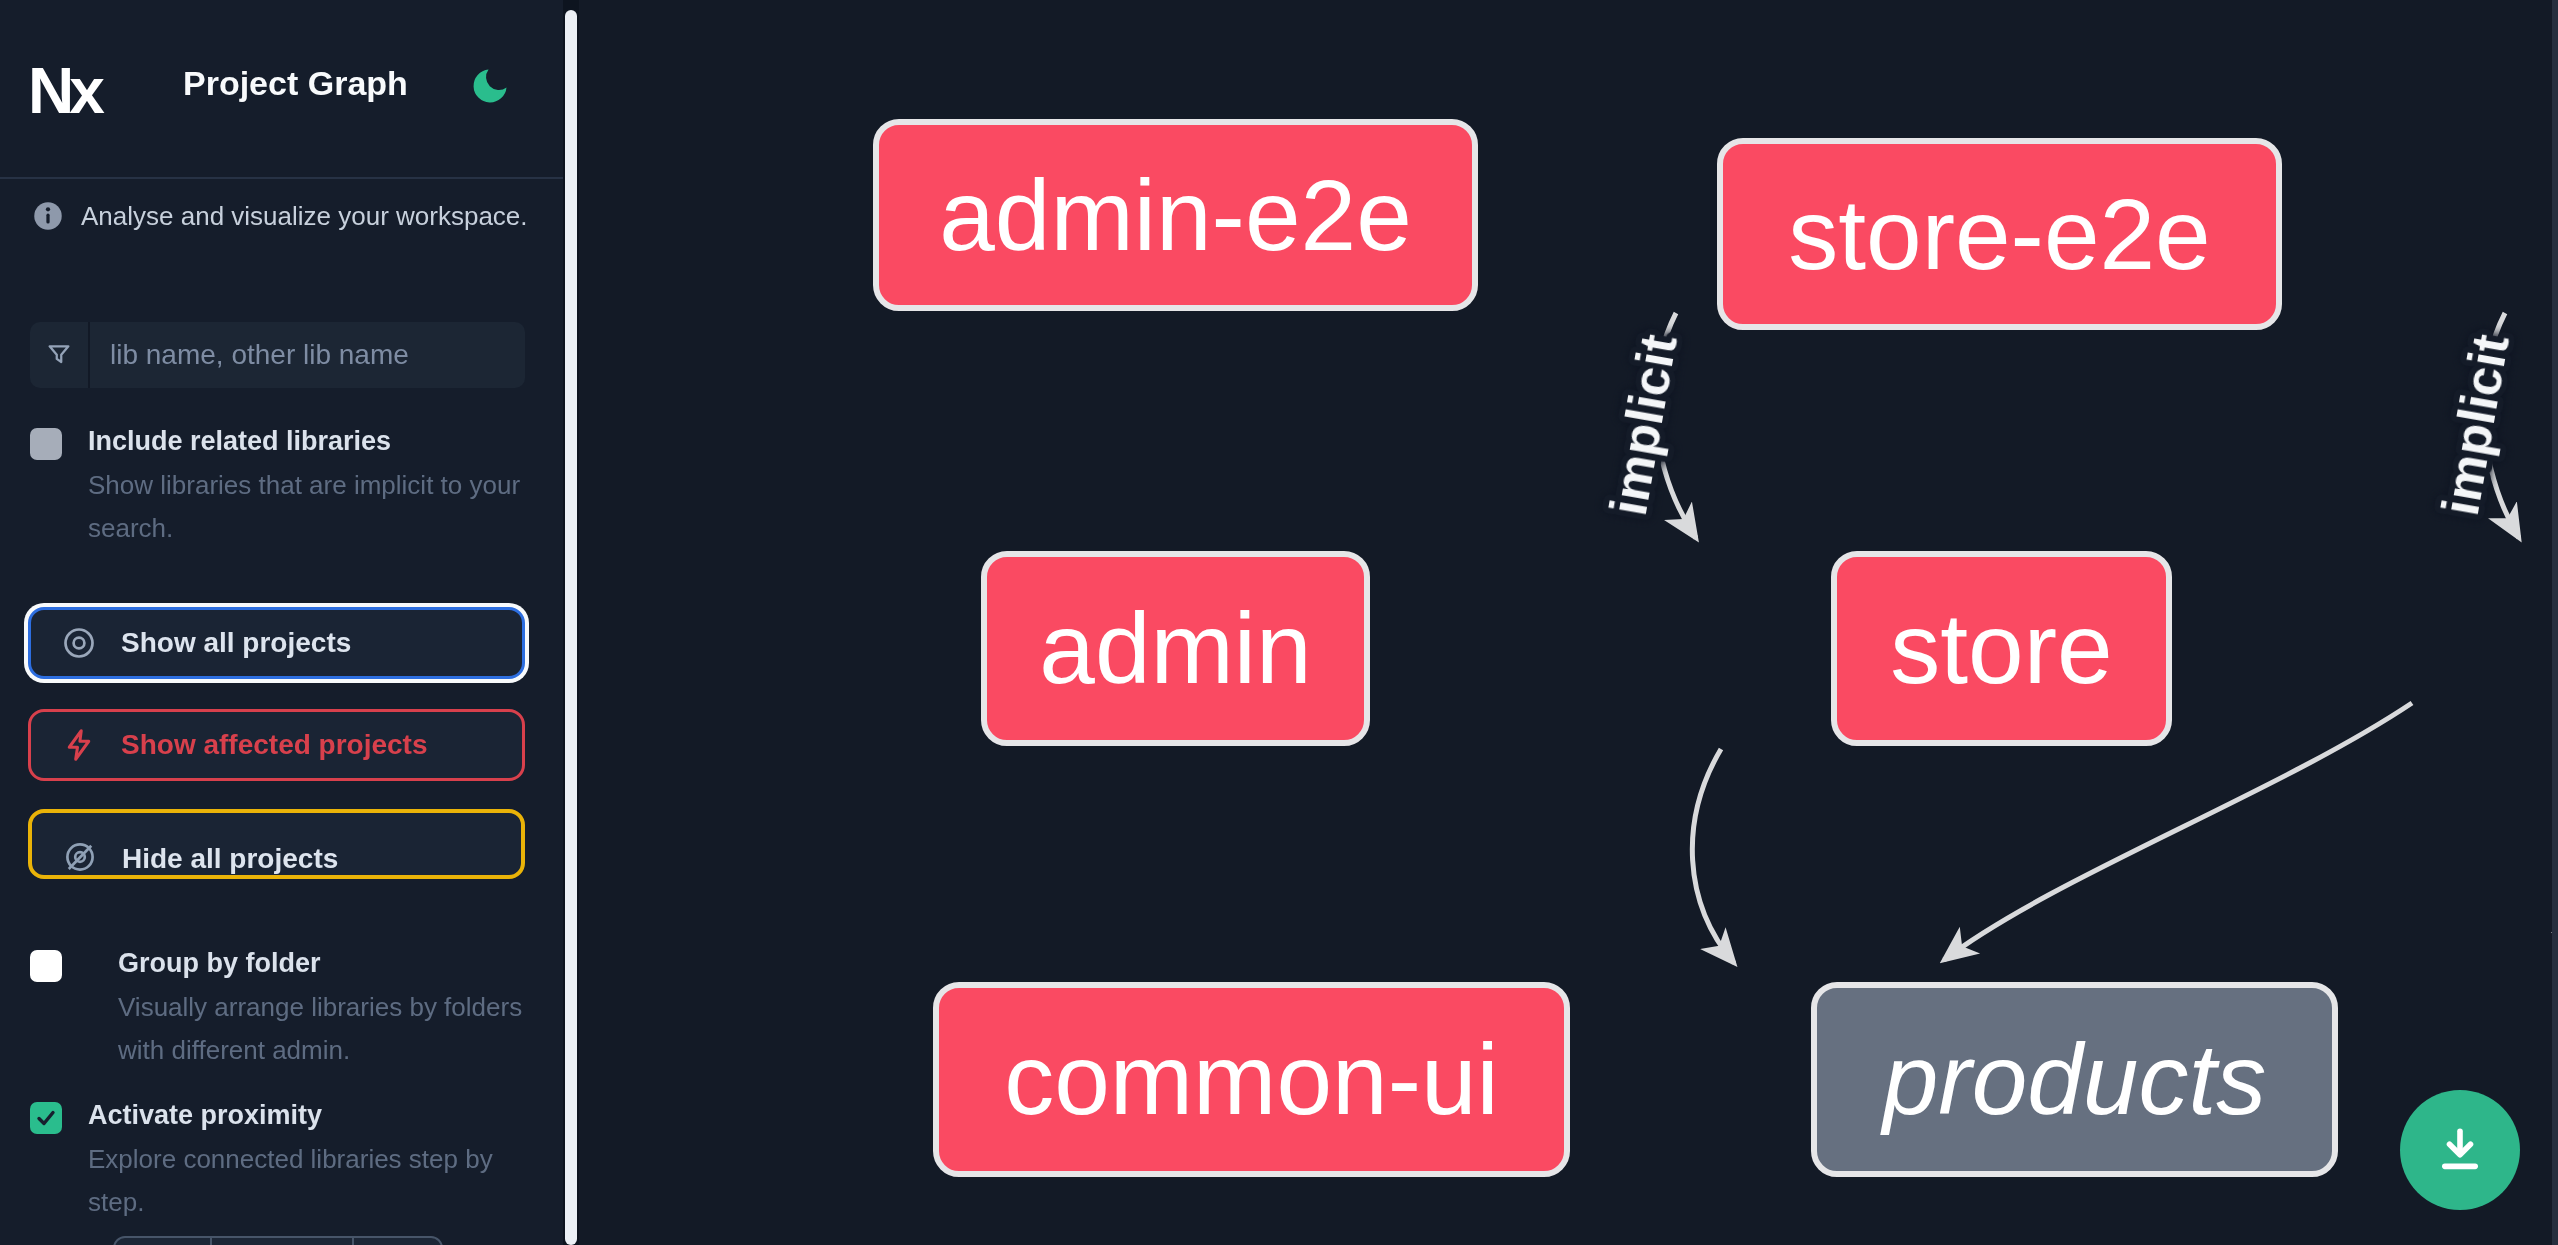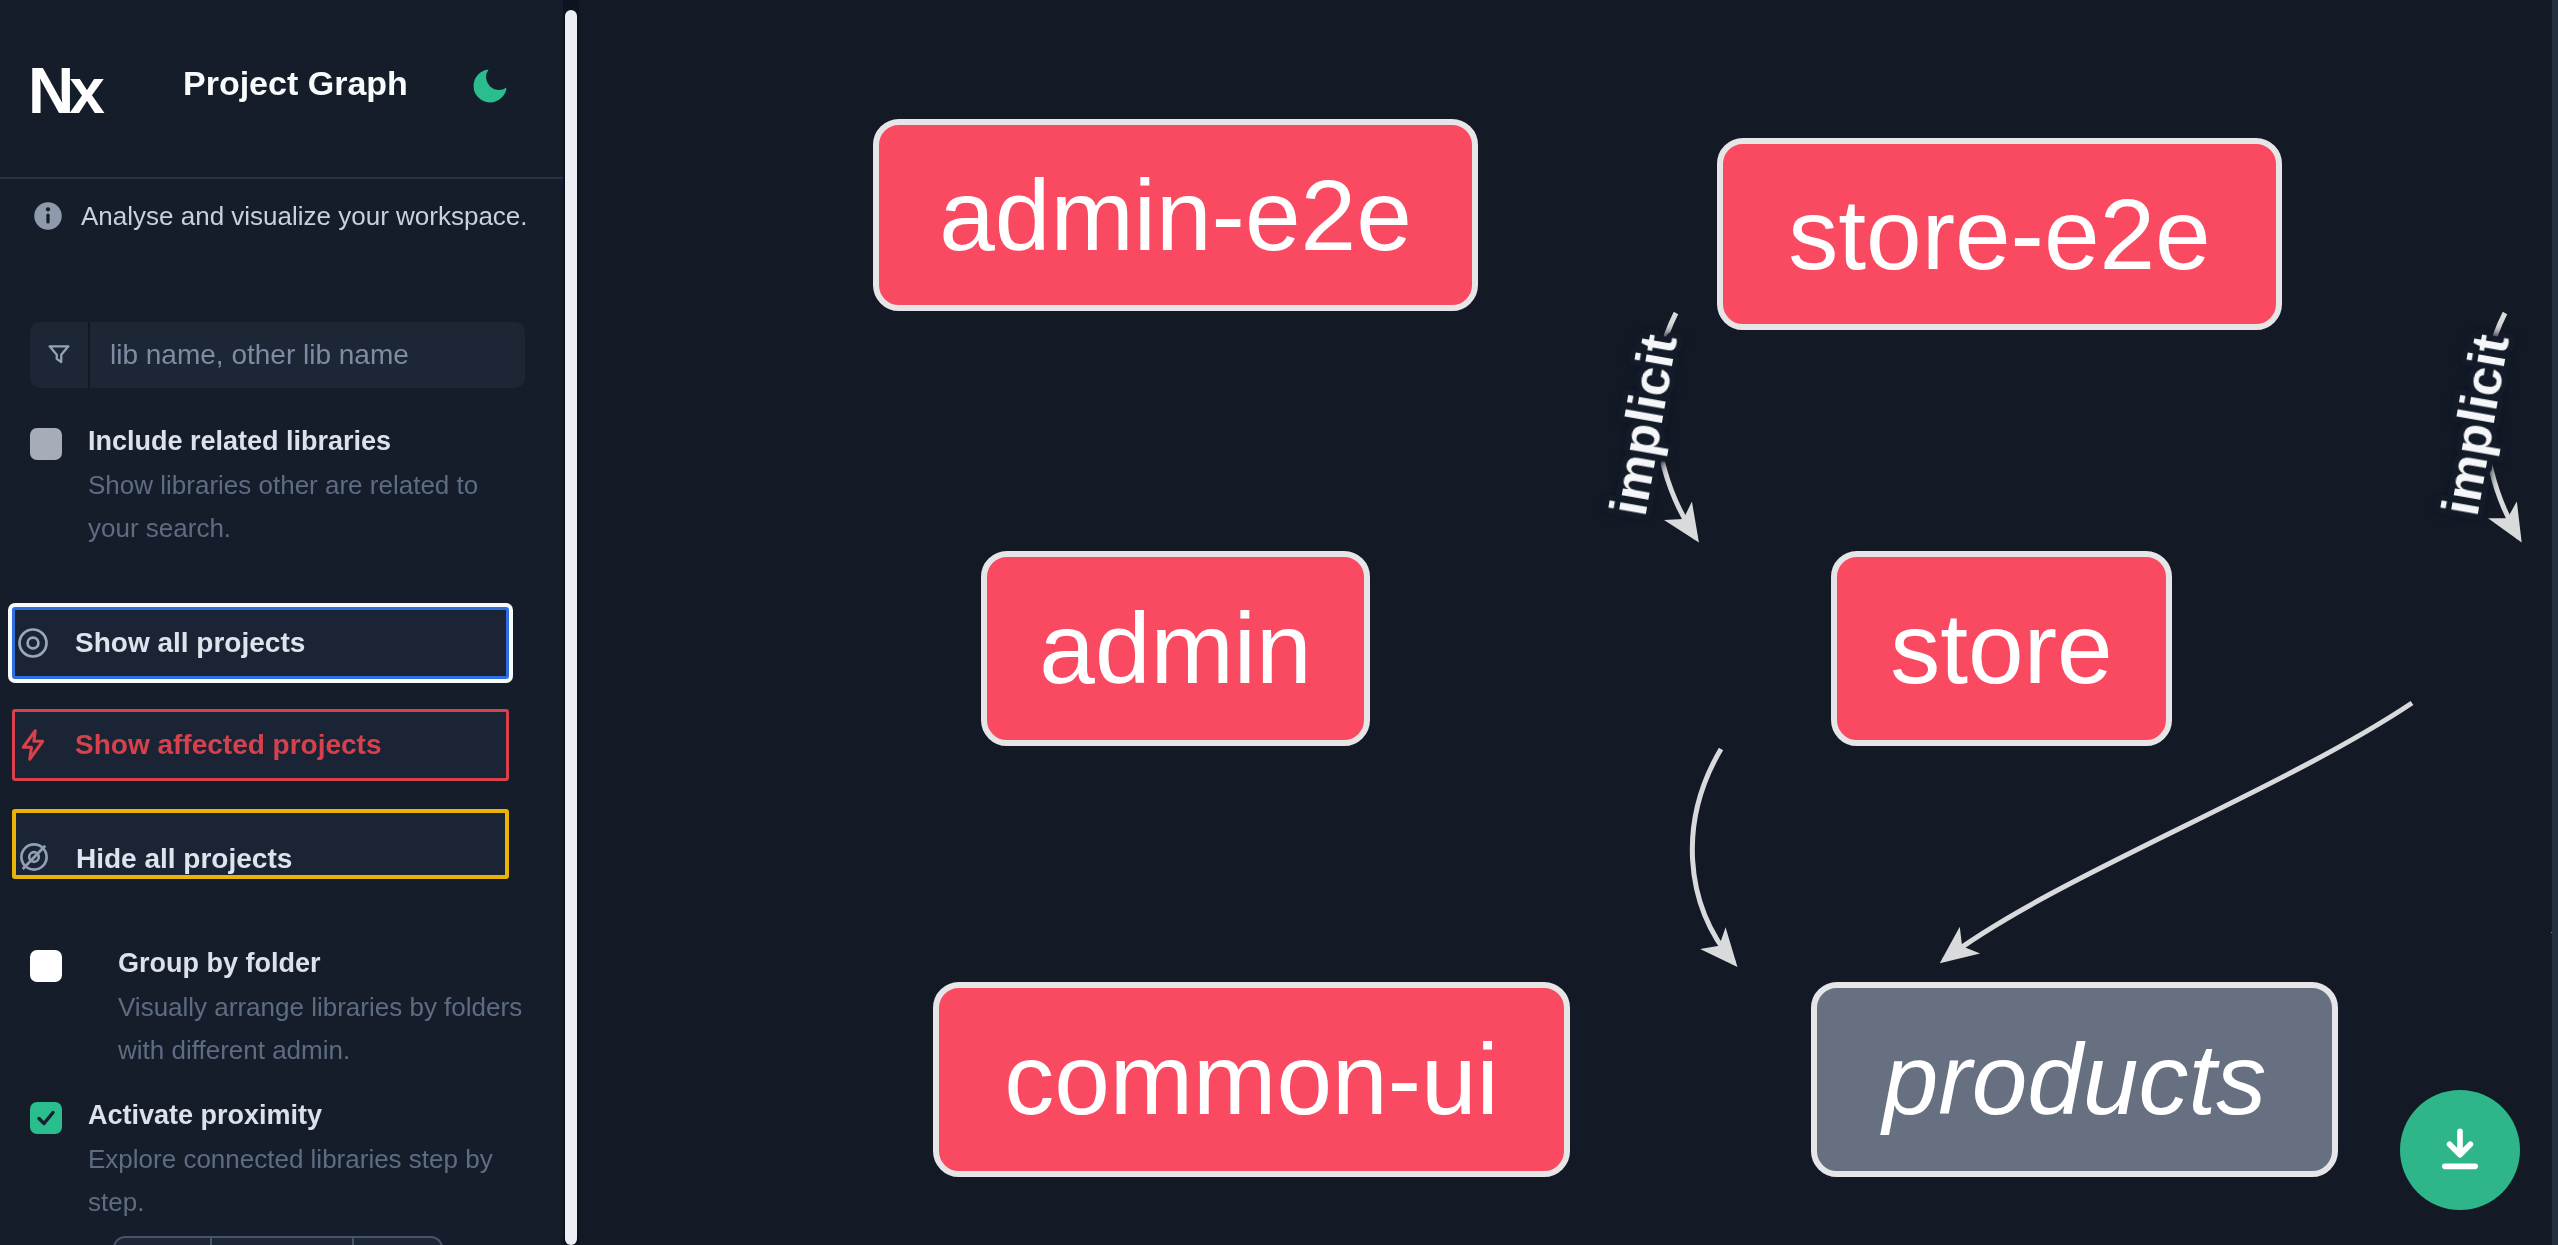--- a/index.html
+++ b/index.html
@@ -34,23 +34,23 @@
   .cb-row{position:absolute;left:30px;width:500px;display:flex;}
   .cb{width:32px;height:32px;border-radius:7px;flex:0 0 32px;margin-top:4px;
     display:flex;align-items:center;justify-content:center;cursor:pointer;}
   .cb.gray{background:#a6adb9;}
   .cb.white{background:#ffffff;}
   .cb.checked{background:var(--green,#2abd8d);}
   .cb-text{margin-left:26px;width:435px;}
   .cb-label{font-size:27px;font-weight:700;color:#dbe2ec;line-height:34px;}
   .cb-desc{font-size:26px;color:#5e6c82;line-height:43px;margin-top:6px;}
 
-  .sb-btn{position:absolute;left:12px;width:497px;height:72px;box-sizing:border-box;
-    border-radius:3px;background:#1a2434;display:flex;align-items:center;
-    cursor:pointer;}
+  .sb-btn{position:absolute;left:28px;width:497px;height:72px;box-sizing:border-box;
+    border-radius:16px;background:#1a2434;display:flex;align-items:center;
+    padding-left:30px;cursor:pointer;}
   .sb-btn .lbl{margin-left:24px;font-size:28px;font-weight:700;color:#dde4ee;}
   .sb-btn.focused{border:3px solid var(--accent-blue,#2d6ee0);box-shadow:0 0 0 4px #f8fafc;}
   .sb-btn.affected{border:3px solid var(--accent-red,#d23a46);}
   .sb-btn.affected .lbl{color:var(--accent-red,#d23a46);}
   .sb-btn.plain{border:4px solid #eab308;align-items:flex-end;}
 
   .stepper{position:absolute;left:113px;top:1236px;width:330px;height:22px;box-sizing:border-box;
     background:#1c2636;border:2px solid #475569;border-radius:12px 12px 0 0;display:flex;cursor:pointer;}
   .stepper .seg{height:100%;border-right:2px solid #475569;}
   .stepper .seg:nth-child(1){width:95px;}
@@ -156,21 +156,21 @@
         <path d="M4.5 5 H19.5 L13.8 11.8 V17.6 L10.2 15.1 V11.8 Z"></path>
       </svg>
     </div>
     <input class="search-input" type="text" placeholder="lib name, other lib name" style="">
   </div>
 
   <div class="cb-row" style="top:424px;">
     <div class="cb gray"></div>
     <div class="cb-text">
       <div class="cb-label">Include related libraries</div>
-      <div class="cb-desc">Show libraries other are related to your search.</div>
+      <div class="cb-desc">Show libraries that are implicit to your search.</div>
     </div>
   </div>
 
   <div class="sb-btn focused" style="top:607px;">
     <span style="display:flex;">
       <svg width="36" height="36" viewBox="0 0 24 24" fill="none" stroke="#9aa7ba" stroke-width="1.8">
         <circle cx="12" cy="12" r="9"></circle>
         <circle cx="12" cy="12" r="3.6"></circle>
       </svg>
     </span>

